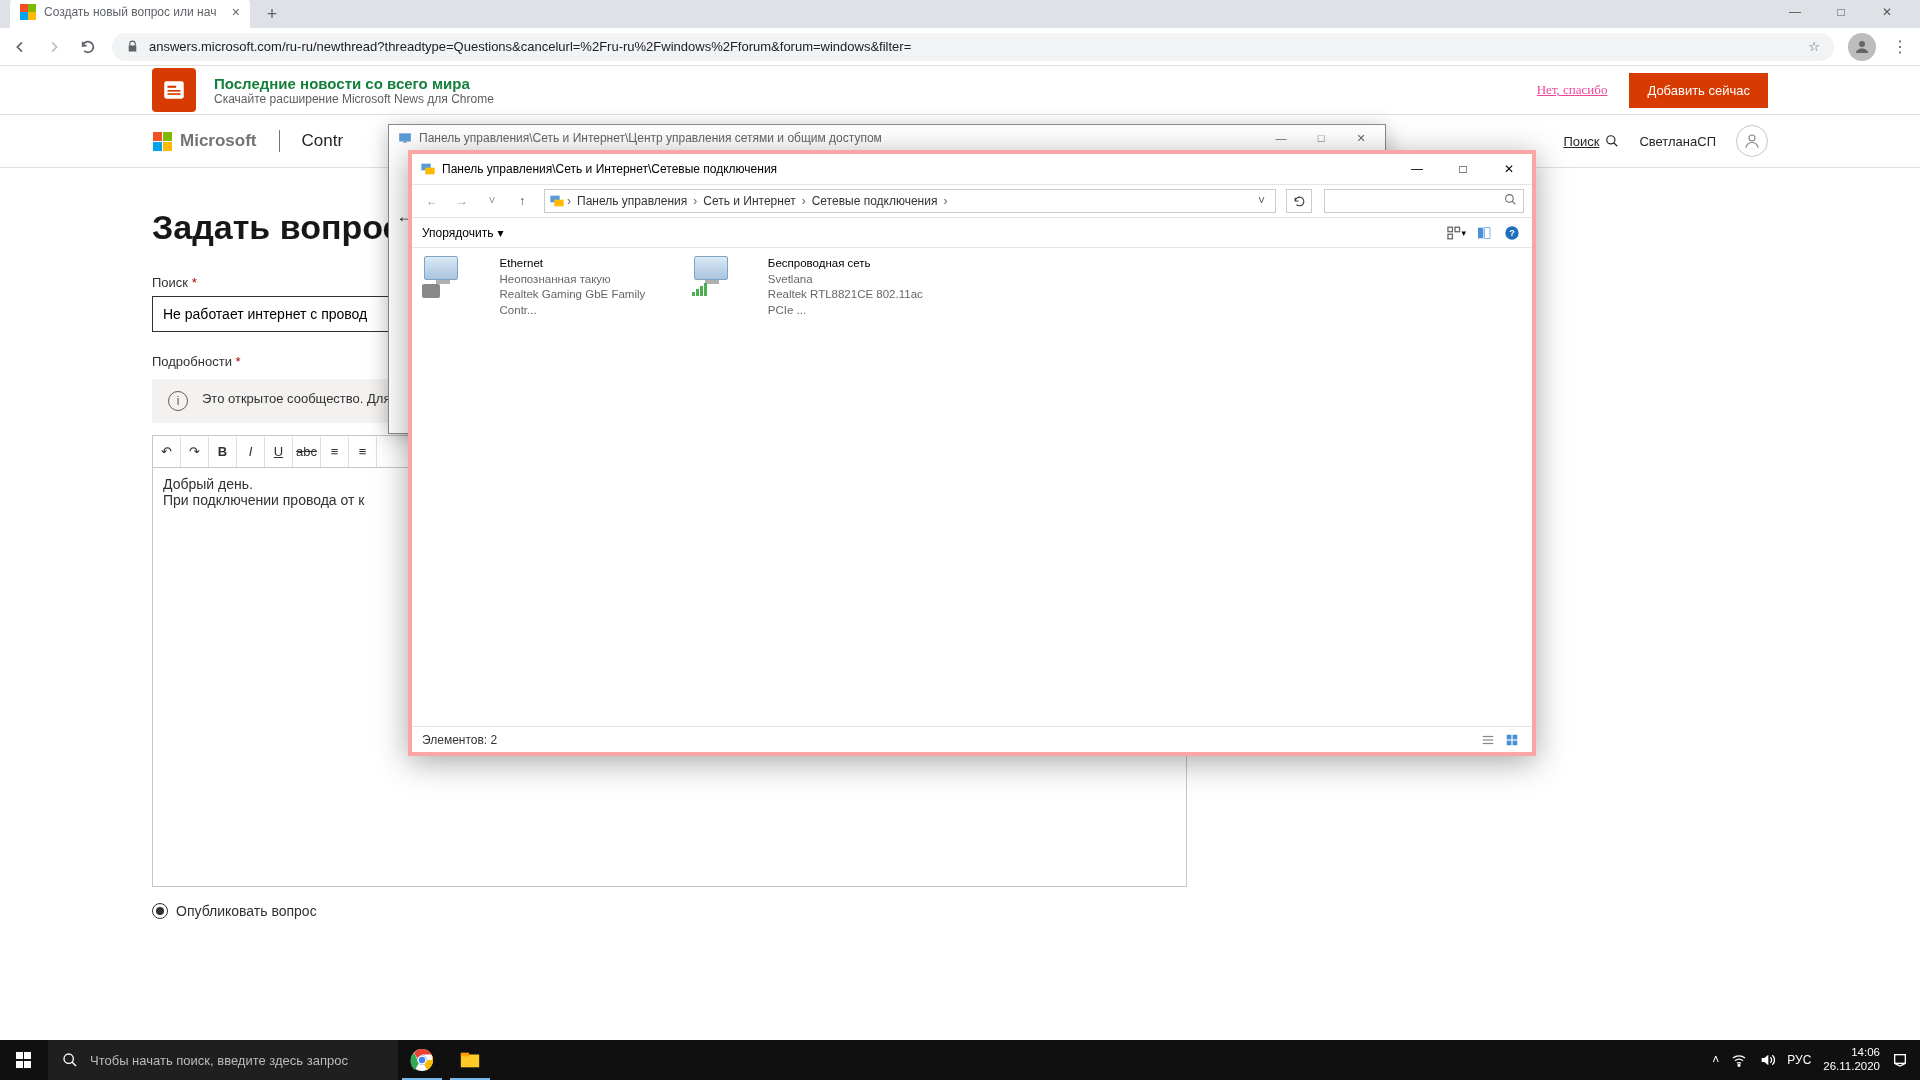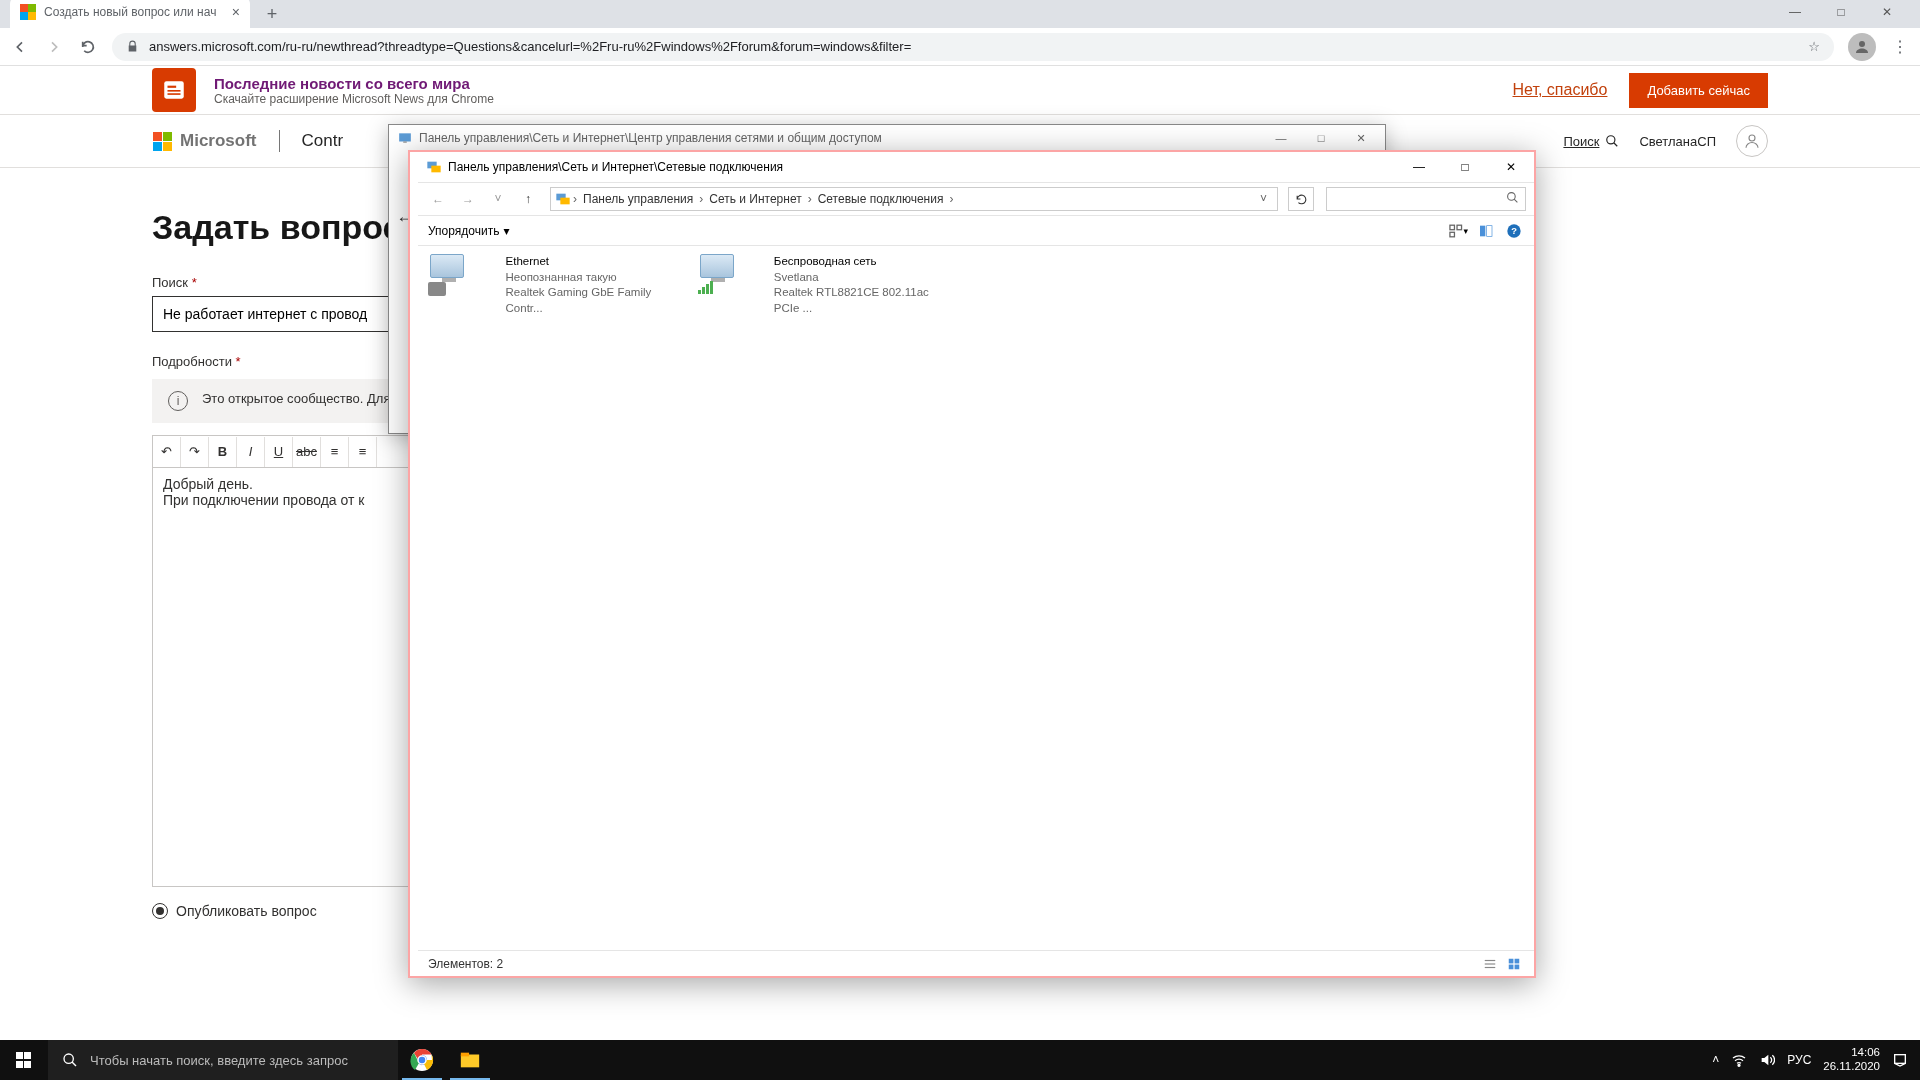--- a/index.html
+++ b/index.html
@@ -18,24 +18,24 @@
 .chrome-toolbar { background:#fff; height:38px; display:flex; align-items:center; padding:0 10px; gap:14px; border-bottom:1px solid #e0e0e0; }
 .nav-btn { width:20px; height:20px; display:flex; align-items:center; justify-content:center; color:#5f6368; }
 .addr-bar { flex:1; height:28px; background:#f1f3f4; border-radius:14px; display:flex; align-items:center; padding:0 14px; gap:10px; font-size:13px; color:#202124; }
 .star { margin-left:auto; color:#5f6368; }
 .profile { width:28px; height:28px; border-radius:50%; background:#bdbdbd; display:flex; align-items:center; justify-content:center; }
 
 
 .news-banner { height:48px; display:flex; align-items:center; padding:0 0 0 152px; gap:18px; }
 .news-icon { width:44px; height:44px; background:#d83b01; border-radius:4px; display:flex; align-items:center; justify-content:center; }
 .news-icon svg { width:26px; height:26px; }
-.news-text .t1 { font-size:15px; font-weight:600; color:#701a75; }
+.news-text .t1 { font-size:15px; font-weight:600; color:#15803d; }
 .news-text .t2 { font-size:12px; color:#605e5c; }
 .news-actions { margin-left:auto; margin-right:152px; display:flex; align-items:center; gap:22px; }
-.news-no { font-size:16px; color:#c2410c; text-decoration:underline; cursor:pointer; }
+.news-no { font-size:13px; color:#ec4899; text-decoration:underline; cursor:pointer;font-family:Liberation Serif, serif; }
 .news-add { background:#d83b01; color:#fff; font-size:13px; padding:10px 18px; cursor:pointer; }
 
 
 .ms-header { height:54px; border-top:1px solid #e1dfdd; border-bottom:1px solid #e1dfdd; display:flex; align-items:center; padding:0 152px; }
 .ms-logo { display:flex; gap:8px; font-size:17px; color:#737373; font-weight:600; }
 .ms-sq { width:20px; height:20px; display:flex; flex-wrap:wrap; }
 .ms-sq span { width:9px; height:9px; margin:0.5px; }
 .divider { width:1px; height:22px; background:#767676; margin:0 22px; }
 .comm { font-size:17px; color:#262626; }
 .hdr-right { margin-left:auto; display:flex; align-items:center; gap:20px; font-size:13px; color:#262626; }
@@ -59,21 +59,21 @@
 
 
 .bg-window { position:absolute; left:388px; top:124px; width:998px; height:310px; background:#fff; border:1px solid #888; box-shadow:0 4px 20px rgba(0,0,0,0.25); }
 .bg-titlebar { height:26px; background:#fff; display:flex; align-items:center; padding:0 4px 0 8px; font-size:12px; color:#666; }
 .bg-titlebar .ttl-icon { width:16px; height:16px; margin-right:6px; display:flex; align-items:center; justify-content:center; }
 .bg-titlebar .btns { margin-left:auto; display:flex; }
 .bg-titlebar .wb { width:40px; height:24px; display:flex; align-items:center; justify-content:center; font-size:11px; color:#666; }
 .back-arrow { position:absolute; left:396px; top:206px; font-size:18px; color:#333; }
 
 
-.exp-window { position:absolute; left:408px; top:150px; width:1128px; height:828px; background:#fff; border:2px solid #fca5a5; box-shadow:0 6px 30px rgba(0,0,0,0.35); display:flex; flex-direction:column;padding-left:8px; }
+.exp-window { position:absolute; left:408px; top:150px; width:1128px; height:606px; background:#fff; border:4px solid #fca5a5; box-shadow:0 6px 30px rgba(0,0,0,0.35); display:flex; flex-direction:column; }
 .exp-titlebar { height:30px; display:flex; align-items:center; padding:0 0 0 8px; font-size:12px; color:#000; }
 .exp-titlebar .ttl-icon { width:16px; height:16px; margin-right:6px; }
 .exp-titlebar .btns { margin-left:auto; display:flex; }
 .exp-titlebar .wb { width:46px; height:28px; display:flex; align-items:center; justify-content:center; font-size:12px; color:#000; }
 .exp-nav { height:34px; border-top:1px solid #e5e5e5; border-bottom:1px solid #e5e5e5; display:flex; align-items:center; padding:0 8px; gap:6px; font-size:12px; color:#333; }
 .exp-nav .arr { width:24px; text-align:center; color:#999; }
 .exp-nav .arr.act { color:#333; }
 .crumb-bar { flex:1; height:24px; border:1px solid #ccc; display:flex; align-items:center; padding:0 4px; gap:2px; margin-left:4px; }
 .crumb { padding:0 4px; cursor:pointer; }
 .crumb-sep { color:#666; }

